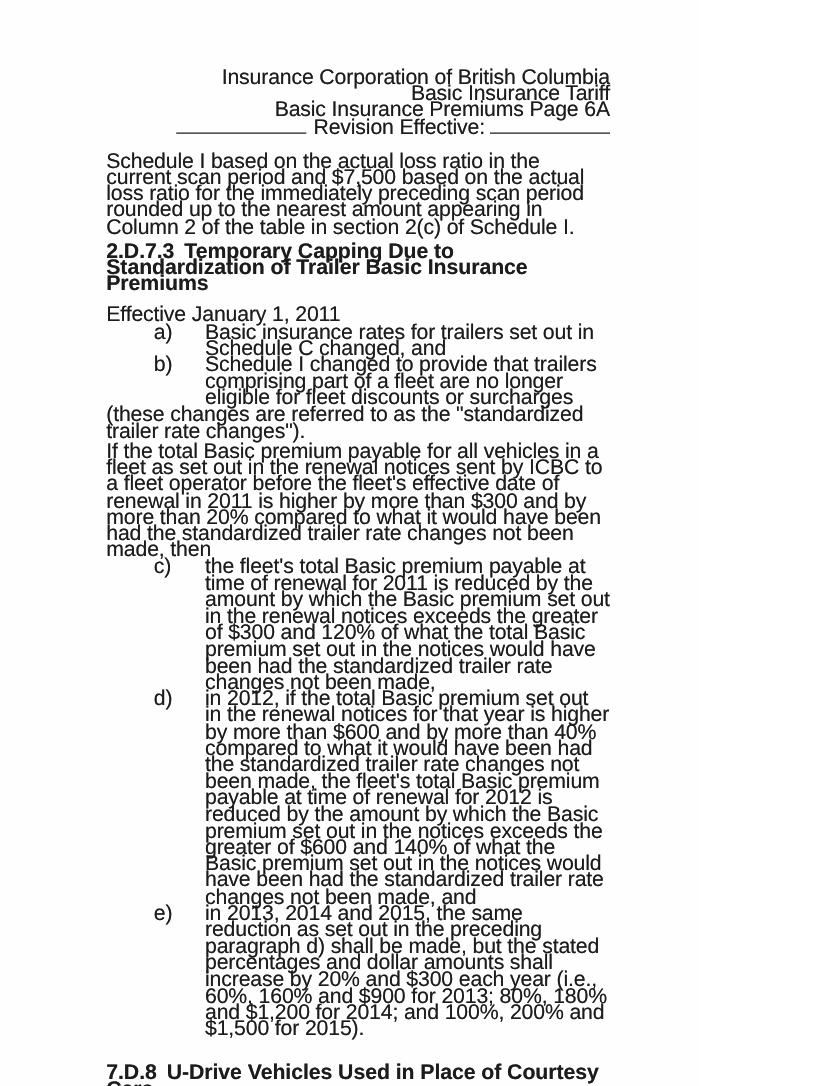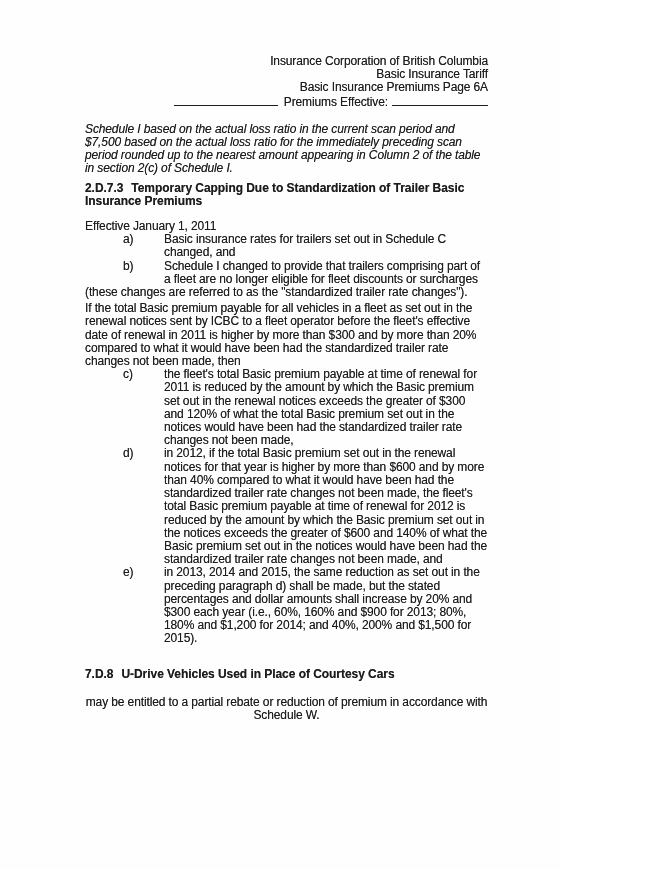--- a/index.html
+++ b/index.html
@@ -7,21 +7,21 @@
     padding: 0;
     background: #ffffff;
   }
   .page {
     position: relative;
     width: 560px;
     height: 869px;
     background: #fefefe;
     font-family: "Liberation Sans", "DejaVu Sans", sans-serif;
     color: #1c1c1c;
-    font-size: 12px;
+    font-size: 17px;
     line-height: 13.2px;
     letter-spacing: -0.12px;
     text-shadow: 0 0 0.45px rgba(10,10,10,0.6);
     overflow: hidden;
     box-sizing: border-box;
   }
   .content {
     padding: 55px 72px 0 85px;
   }
   .doc-header {
@@ -31,21 +31,21 @@
   .doc-header .hline { white-space: nowrap; }
   .blank-line {
     display: inline-block;
     border-bottom: 1.4px solid #1c1c1c;
     height: 10px;
     vertical-align: baseline;
   }
   .blank-left  { width: 104px; margin-right: 6px; }
   .blank-right { width: 96px;  margin-left: 4px; }
   p { margin: 0; }
-  .para { margin-top: 14px; font-style: italic; }
+  .para { margin-top: 14px; }
   .sec-heading {
     font-weight: bold;
     margin-top: 6px;
     letter-spacing: -0.05px;
   }
   .sec-heading .sec-num { margin-right: 8px; }
   .effective-line { margin-top: 12px; }
   .li-row { display: flex; }
   .li-row .lbl {
     margin-left: 38px;
@@ -63,21 +63,21 @@
 <body>
 
 <div class="page">
   <div class="content">
 
     <div class="doc-header">
       <div class="hline">Insurance Corporation of British Columbia</div>
       <div class="hline">Basic Insurance Tariff</div>
       <div class="hline">Basic Insurance Premiums Page 6A</div>
       <div class="hline">
-        <span class="blank-line blank-left"></span><span>Premiums Effective:</span><span class="blank-line blank-right"></span>
+        <span class="blank-line blank-left"></span><span>Revision Effective:</span><span class="blank-line blank-right"></span>
       </div>
     </div>
 
     <p class="para">Schedule I based on the actual loss ratio in the current scan period and $7,500 based on the actual loss ratio for the immediately preceding scan period rounded up to the nearest amount appearing in Column 2 of the table in section 2(c) of Schedule I.</p>
 
     <p class="sec-heading">
       <span class="sec-num">2.D.7.3</span><span>Temporary Capping Due to Standardization of Trailer Basic Insurance Premiums</span>
     </p>
 
     <p class="effective-line">Effective January 1, 2011</p>
@@ -97,21 +97,21 @@
     <div class="li-row">
       <span class="lbl">c)</span>
       <span class="txt">the fleet's total Basic premium payable at time of renewal for 2011 is reduced by the amount by which the Basic premium set out in the renewal notices exceeds the greater of $300 and 120% of what the total Basic premium set out in the notices would have been had the standardized trailer rate changes not been made,</span>
     </div>
     <div class="li-row">
       <span class="lbl">d)</span>
       <span class="txt">in 2012, if the total Basic premium set out in the renewal notices for that year is higher by more than $600 and by more than 40% compared to what it would have been had the standardized trailer rate changes not been made, the fleet's total Basic premium payable at time of renewal for 2012 is reduced by the amount by which the Basic premium set out in the notices exceeds the greater of $600 and 140% of what the Basic premium set out in the notices would have been had the standardized trailer rate changes not been made, and</span>
     </div>
     <div class="li-row">
       <span class="lbl">e)</span>
-      <span class="txt">in 2013, 2014 and 2015, the same reduction as set out in the preceding paragraph d) shall be made, but the stated percentages and dollar amounts shall increase by 20% and $300 each year (i.e., 60%, 160% and $900 for 2013; 80%, 180% and $1,200 for 2014; and 40%, 200% and $1,500 for 2015).</span>
+      <span class="txt">in 2013, 2014 and 2015, the same reduction as set out in the preceding paragraph d) shall be made, but the stated percentages and dollar amounts shall increase by 20% and $300 each year (i.e., 60%, 160% and $900 for 2013; 80%, 180% and $1,200 for 2014; and 100%, 200% and $1,500 for 2015).</span>
     </div>
 
     <p class="sec-heading sec8-heading">
       <span class="sec-num">7.D.8</span><span>U-Drive Vehicles Used in Place of Courtesy Cars</span>
     </p>
 
 
 
     <p class="closing-line">may be entitled to a partial rebate or reduction of premium in accordance with Schedule W.</p>
 

